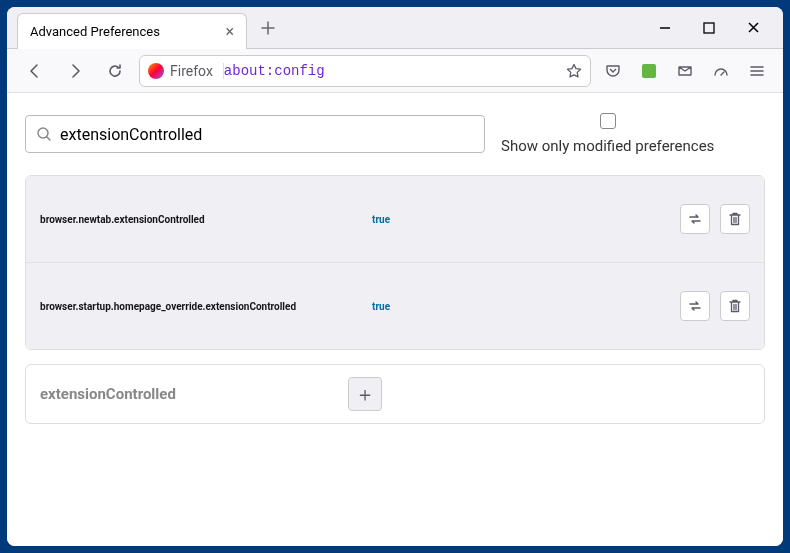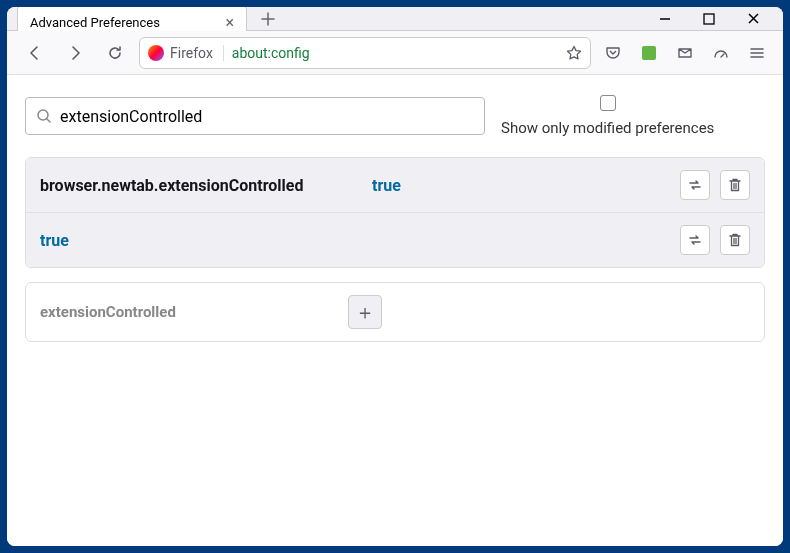--- a/index.html
+++ b/index.html
@@ -1,39 +1,39 @@
 <!DOCTYPE html>
 <html><head>
   <meta charset="utf-8">
   <style>
     * { margin: 0; padding: 0; box-sizing: border-box; font-family: -apple-system, BlinkMacSystemFont, "Segoe UI", Roboto, sans-serif; }
     body { background: #003a7a; width: 790px; height: 553px; padding: 7px; }
     .window { background: #fff; width: 100%; height: 100%; border-radius: 8px; overflow: hidden; display: flex; flex-direction: column; }
-    .titlebar { height: 24px; background: #f0f0f4; display: flex; align-items: center; padding: 0 8px; border-bottom: 1px solid #ccc; }
+    .titlebar { height: 42px; background: #f0f0f4; display: flex; align-items: center; padding: 0 8px; border-bottom: 1px solid #ccc; }
     .tab { background: #fff; border-radius: 6px 6px 0 0; border: 1px solid #ccc; border-bottom: none; padding: 8px 12px; display: flex; align-items: center; gap: 8px; margin-top: 7px; margin-left: 2px; min-width: 230px; font-size: 13px; }
     .tab-close { margin-left: auto; cursor: pointer; color: #666; font-size: 16px; }
     .newtab { margin-left: 8px; color: #666; cursor: pointer; padding: 6px; }
     .window-controls { margin-left: auto; display: flex; gap: 24px; padding-right: 12px; }
     .window-controls span { cursor: pointer; display: flex; align-items: center; justify-content: center; width: 20px; height: 20px; }
     .toolbar { height: 44px; background: #f9f9fb; display: flex; align-items: center; padding: 0 12px; gap: 8px; border-bottom: 1px solid #e0e0e0; }
     .nav-btn { width: 32px; height: 32px; display: flex; align-items: center; justify-content: center; border-radius: 4px; cursor: pointer; color: #5b5b66; }
-    .urlbar { flex: 1; height: 32px; background: #fff; border: 1px solid #ccc; border-radius: 6px; display: flex; align-items: center; padding: 0 8px; gap: 8px; }
+    .urlbar { flex: 1; height: 32px; background: #fff; border: 1px solid #ccc; border-radius: 6px; display: flex; align-items: center; padding: 0 8px; }
     .urlbar-identity { display: flex; align-items: center; gap: 6px; font-size: 14px; color: #5b5b66; border-right: 1px solid #ddd; padding-right: 10px; }
-    .urlbar-url { flex: 1; font-size: 14px; color: #15803d; }
+    .urlbar-url { flex: 1; font-size: 14px; color: #6d28d9; font-family: Liberation Mono, monospace; }
     .star { color: #5b5b66; cursor: pointer; }
     .toolbar-icons { display: flex; gap: 8px; }
     .tb-icon { width: 28px; height: 28px; display: flex; align-items: center; justify-content: center; cursor: pointer; color: #5b5b66; }
     .content { flex: 1; background: #fff; padding: 20px 18px; overflow: auto; }
     .search-row { display: flex; align-items: center; gap: 16px; margin-bottom: 20px; }
     .search-box { flex: 0 0 460px; height: 38px; border: 1px solid #bbb; border-radius: 4px; display: flex; align-items: center; padding: 0 10px; gap: 8px; }
     .search-box input { border: none; outline: none; font-size: 16px; flex: 1; }
     .checkbox-row { display: flex; align-items: center; gap: 8px; font-size: 15px; color: #333; cursor: pointer; flex-direction: column; }
     .checkbox { width: 16px; height: 16px; border: 1px solid #888; border-radius: 3px; }
     .pref-list { border: 1px solid #ddd; border-radius: 6px; overflow: hidden; margin-bottom: 14px; }
-    .pref-row { display: flex; align-items: center; padding: 12px 14px; gap: 12px; font-size: 16px; }
+    .pref-row { display: flex; align-items: center; padding: 28px 14px; gap: 12px; font-size: 10px; }
     .pref-row.alt { background: #f0f0f4; border-bottom: 1px solid #e0e0e0; }
     .pref-row.alt:last-child { border-bottom: none; }
     .pref-name { font-weight: 700; flex: 0 0 320px; word-break: break-word; color: #15141a; }
     .pref-value { font-weight: 700; flex: 1; color: #0369a1; }
     .pref-actions { display: flex; gap: 10px; }
     .action-btn { width: 30px; height: 30px; border: 1px solid #ccc; border-radius: 4px; background: #fff; display: flex; align-items: center; justify-content: center; cursor: pointer; color: #5b5b66; }
     .new-pref { border: 1px solid #ddd; border-radius: 6px; padding: 12px 14px; display: flex; align-items: center; gap: 18px; }
     .new-pref-name { font-weight: 700; color: #888; flex: 0 0 290px; font-size: 15px; }
     .radios { display: flex; gap: 26px; flex: 1; }
     .radio-opt { display: flex; align-items: center; gap: 7px; font-size: 15px; cursor: pointer; color: #333; }
@@ -159,20 +159,21 @@
               </svg>
             </div>
           <div class="action-btn">
               <svg width="14" height="14" viewBox="0 0 14 14">
                 <path d="M2 3h10M5 3V1.5h4V3M3.5 3v9.5h7V3M6 5.5v5M8 5.5v5" fill="none" stroke="currentColor" stroke-width="1.3" stroke-linecap="round" stroke-linejoin="round"></path>
               </svg>
             </div>
         </div>
       </div>
       <div class="pref-row alt">
+        <div class="pref-name">browser.startup.homepage_override.extensionControlled</div>
         <div class="pref-value">true</div>
         <div class="pref-actions">
           <div class="action-btn">
               <svg width="16" height="16" viewBox="0 0 16 16">
                 <path d="M3 6h8l-2-2M13 10H5l2 2" fill="none" stroke="currentColor" stroke-width="1.5" stroke-linecap="round" stroke-linejoin="round"></path>
               </svg>
             </div>
           <div class="action-btn">
               <svg width="14" height="14" viewBox="0 0 14 14">
                 <path d="M2 3h10M5 3V1.5h4V3M3.5 3v9.5h7V3M6 5.5v5M8 5.5v5" fill="none" stroke="currentColor" stroke-width="1.3" stroke-linecap="round" stroke-linejoin="round"></path>

